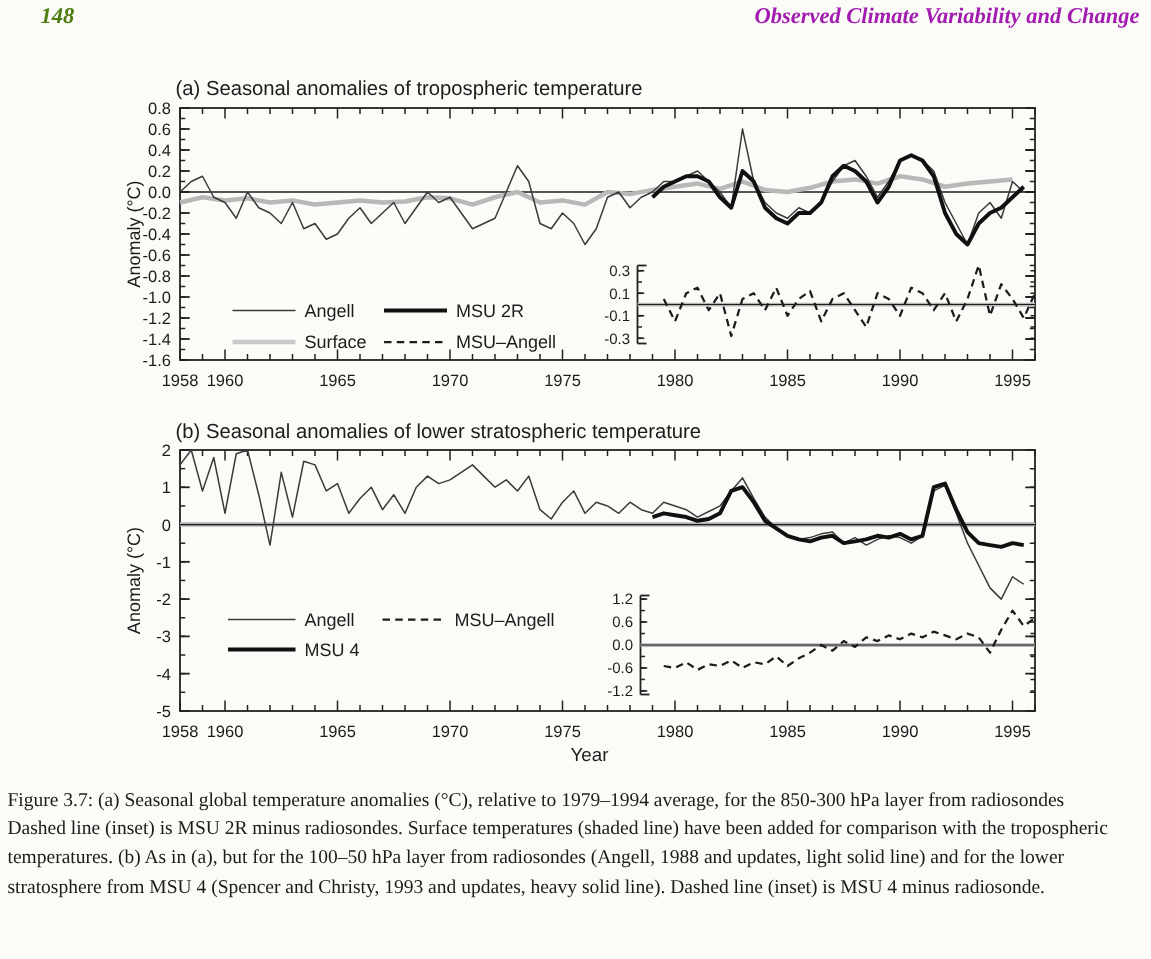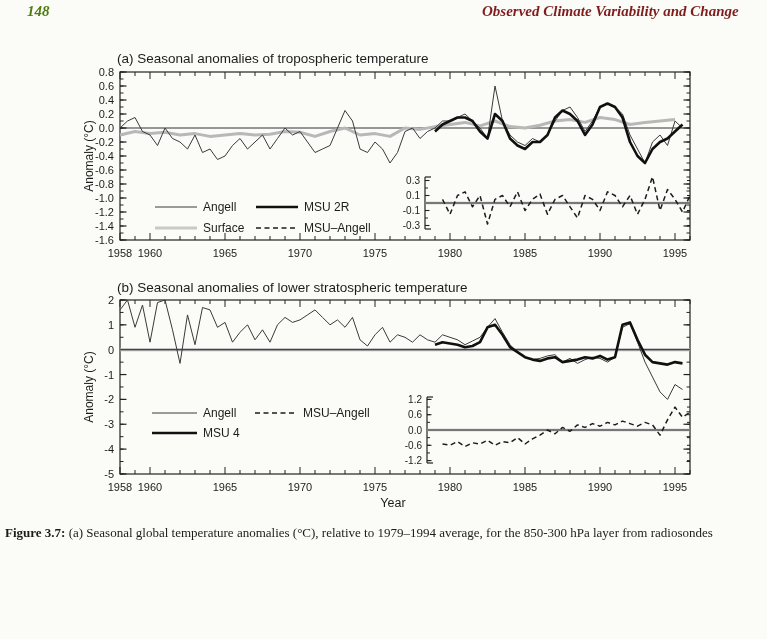--- a/index.html
+++ b/index.html
@@ -6,31 +6,31 @@
   body {
     width:767px; height:639px; overflow:hidden; position:relative;
     background:#fbfbf8;
     font-family:"Liberation Sans", sans-serif;
   }
   .pagenum {
     position:absolute; left:27px; top:3px;
     font:italic 600 15px "Liberation Serif", serif; color:#4d7c0f;
   }
   .runhead {
-    position:absolute; left:482px; top:3px; white-space:nowrap;
-    font:italic 600 15px "Liberation Serif", serif; color:#7f1d1d;
+    position:absolute; left:503px; top:3px; white-space:nowrap;
+    font:italic 600 15px "Liberation Serif", serif; color:#a21caf;
   }
   #figure-svg { position:absolute; left:0; top:0; }
   svg text { font-family:"Liberation Sans", sans-serif; fill:#1c1c1c; }
   .caption {
     position:absolute; left:5px; top:523px; width:762px;
     font:13px/19.2px "Liberation Serif", serif; color:#1b1b1b;
   }
   .cap-line { white-space:nowrap; }
-  .cap-line b { font-weight:bold; }
+  .cap-line b { font-weight:normal; }
 </style>
 </head>
 <body>
 
 <div class="pagenum">148</div>
 <div class="runhead">Observed Climate Variability and Change</div>
 
 <svg id="figure-svg" width="767" height="515" viewBox="0 0 767 515">
   <g id="chart-a">
       <rect x="120" y="72" width="570" height="168" fill="none" stroke="#222" stroke-width="1.2"></rect>
@@ -441,13 +441,16 @@
       <line x1="427" y1="460.6" x2="431.5" y2="460.6" stroke="#222" stroke-width="1.1" fill="none"></line>
       <text x="422" y="464.1" font-size="10" text-anchor="end">-1.2</text>
       <line x1="427" y1="430" x2="690" y2="430" stroke="#b5b5b5" stroke-width="2.5" fill="none"></line>
       <line x1="427" y1="430" x2="690" y2="430" stroke="#1c1c1c" stroke-width="0.8" fill="none"></line>
       <polyline points="442.5,444.0 450.0,445.3 457.5,441.5 465.0,446.6 472.5,442.8 480.0,444.0 487.5,440.2 495.0,445.3 502.5,441.5 510.0,442.8 517.5,437.6 525.0,444.0 532.5,438.9 540.0,435.1 547.5,430.0 555.0,433.8 562.5,427.4 570.0,431.3 577.5,424.9 585.0,427.4 592.5,423.6 600.0,426.2 607.5,422.4 615.0,424.9 622.5,421.1 630.0,423.6 637.5,426.2 645.0,422.4 652.5,424.9 660.0,435.1 667.5,419.8 675.0,407.1 682.5,417.3 690.0,412.1" fill="none" stroke="#1c1c1c" stroke-width="1.5" stroke-dasharray="5,3.5" stroke-linejoin="round"></polyline>
     </g>
 </svg>
 
 <div class="caption" id="caption">
     <div class="cap-line"><b>Figure 3.7:</b> (a) Seasonal global temperature anomalies (°C), relative to 1979–1994 average, for the 850-300 hPa layer from radiosondes</div>
+    <div class="cap-line">Dashed line (inset) is MSU 2R minus radiosondes. Surface temperatures (shaded line) have been added for comparison with the tropospheric</div>
+    <div class="cap-line">temperatures. (b) As in (a), but for the 100–50 hPa layer from radiosondes (Angell, 1988 and updates, light solid line) and for the lower</div>
+    <div class="cap-line">stratosphere from MSU 4 (Spencer and Christy, 1993 and updates, heavy solid line). Dashed line (inset) is MSU 4 minus radiosonde.</div>
   </div>
 
 </body></html>

